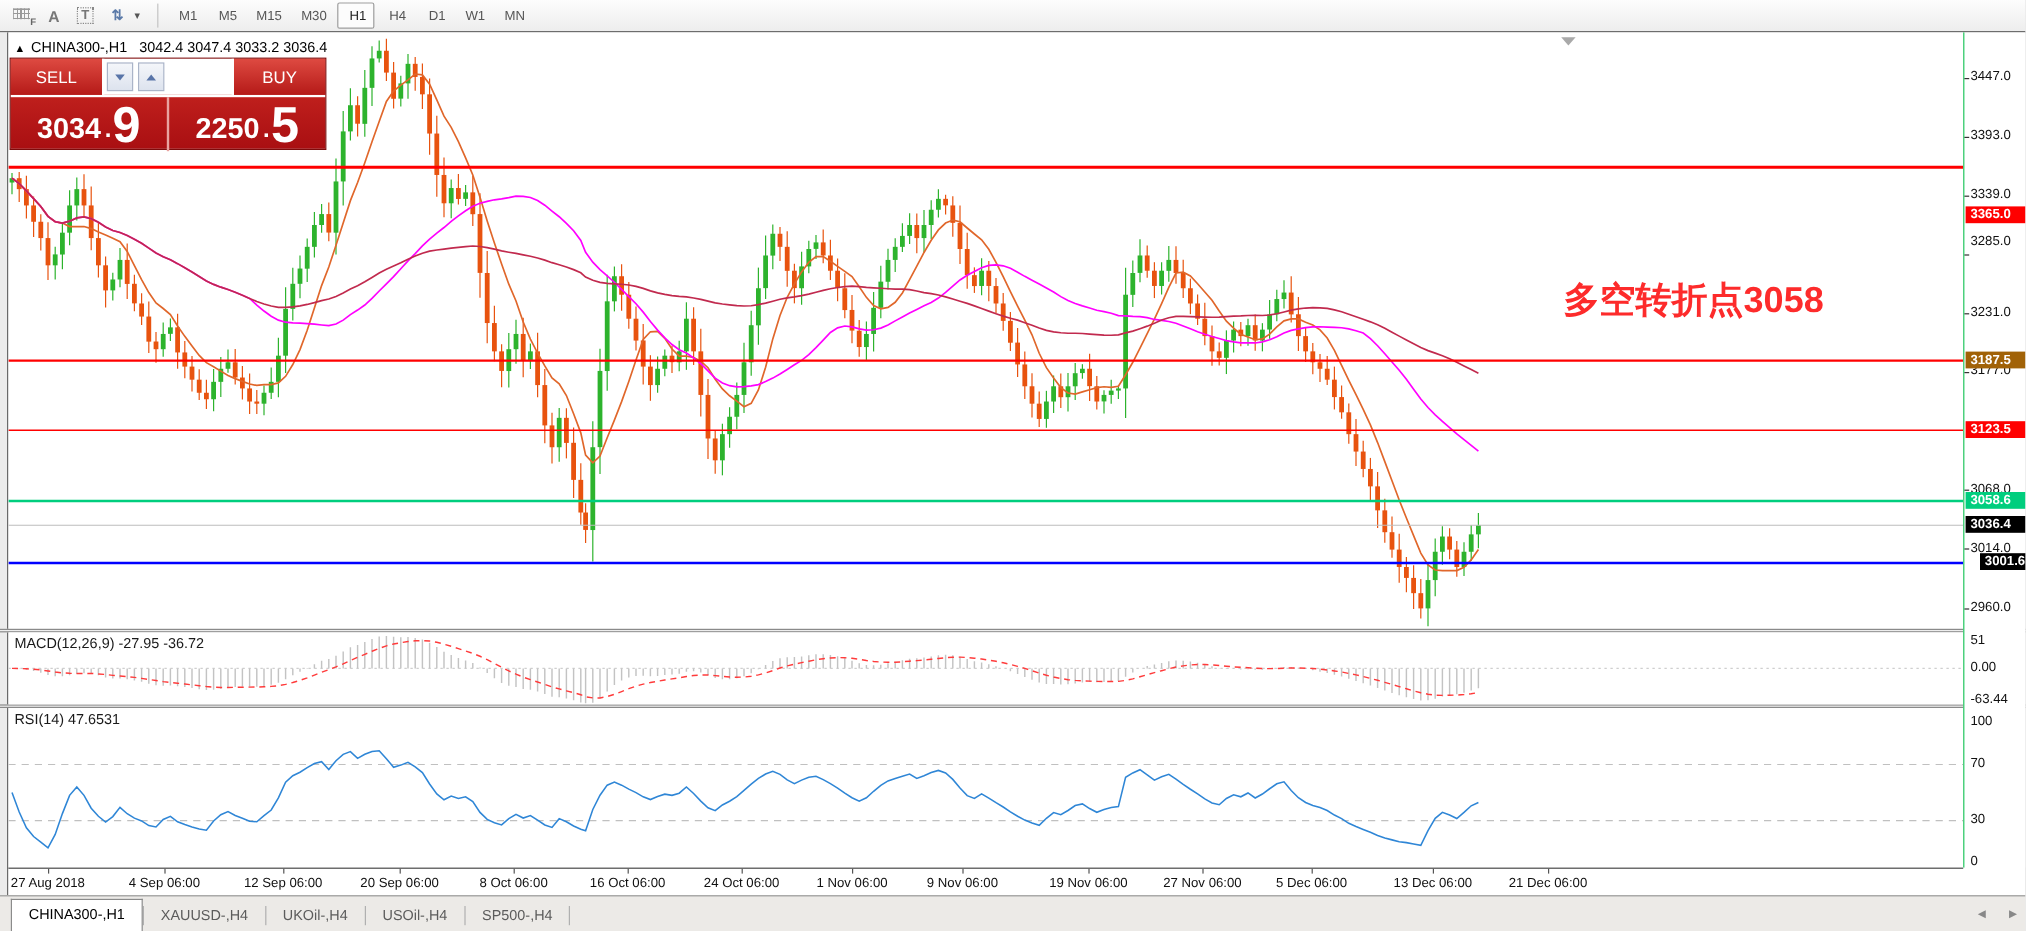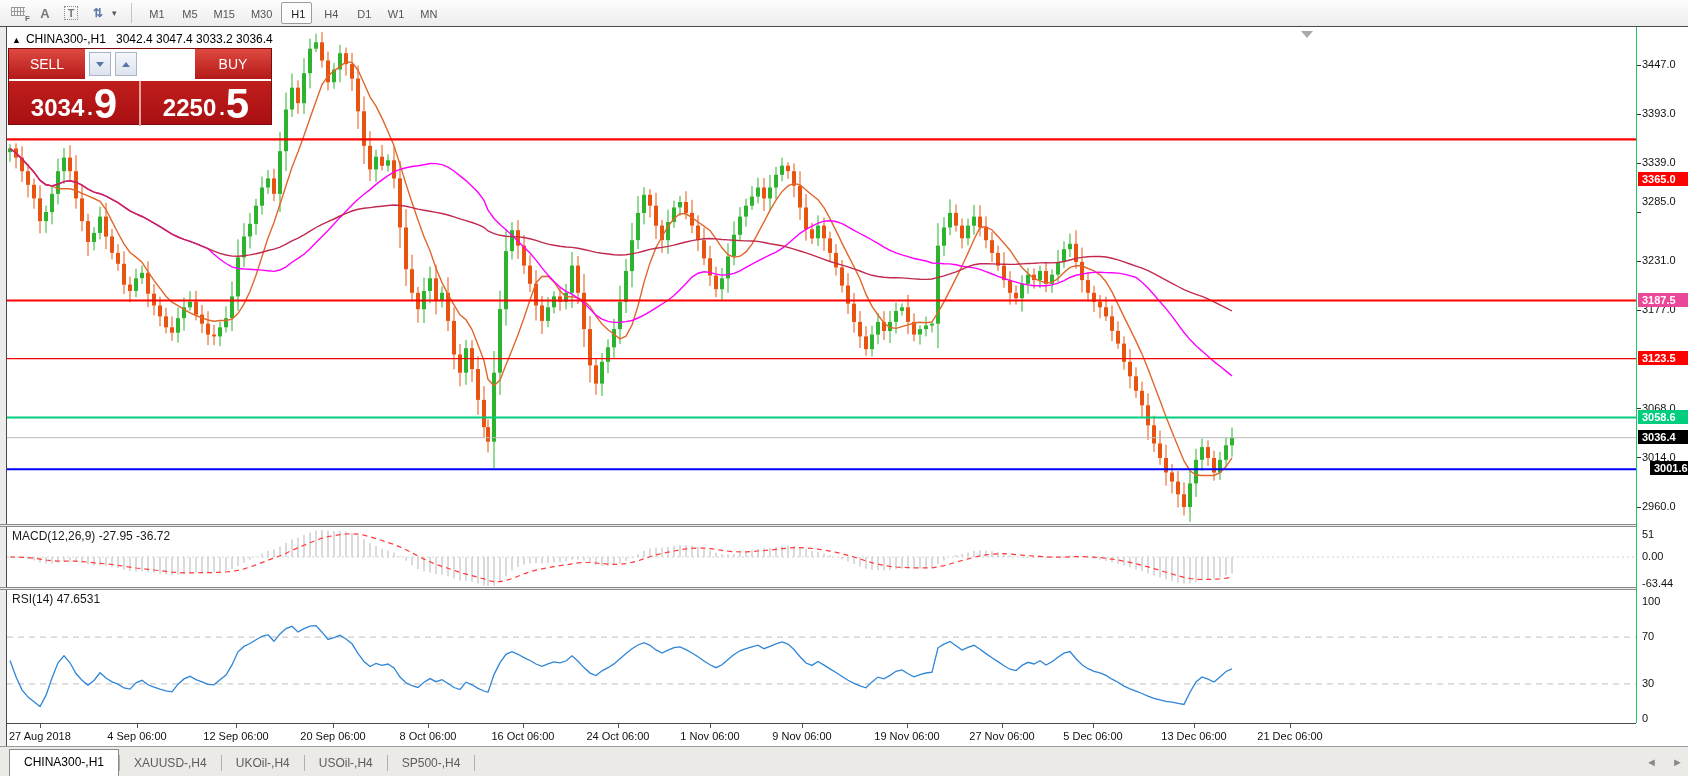--- a/index.html
+++ b/index.html
@@ -551,20 +551,21 @@
       </div>
       <div class="tp-div"></div>
       <div class="tp-price">
         <span class="p-int">2250</span>
           <span class="p-dot">.</span>
           <span class="p-big">5</span>
       </div>
     </div>
   </div>
 
+  <div class="annotation">多空转折点3058</div>
 
   <div class="splitter" style="top:524px"></div>
   <div class="splitter" style="top:587px"></div>
 
   <svg id="macd-svg" width="1629" height="60">
       <line x1="0" y1="30" x2="1629" y2="30" stroke="#cfcfcf" stroke-dasharray="2,3"></line>
       <g>
         <line x1="3" y1="30.0" x2="3" y2="30.0" stroke="#c3c3c3" stroke-width="1.2"></line>
         <line x1="9" y1="30.0" x2="9" y2="30.3" stroke="#c3c3c3" stroke-width="1.2"></line>
         <line x1="15" y1="30.0" x2="15" y2="31.1" stroke="#c3c3c3" stroke-width="1.2"></line>
@@ -799,21 +800,21 @@
       <div class="axis-lbl" style="top: 227px;">3231.0</div>
       <div class="axis-tick" style="top: 283px;"></div>
       <div class="axis-lbl" style="top: 276px;">3177.0</div>
       <div class="axis-tick" style="top: 381px;"></div>
       <div class="axis-lbl" style="top: 375px;">3068.0</div>
       <div class="axis-tick" style="top: 430px;"></div>
       <div class="axis-lbl" style="top: 424px;">3014.0</div>
       <div class="axis-tick" style="top: 480px;"></div>
       <div class="axis-lbl" style="top: 473px;">2960.0</div>
       <div class="line-lbl" style="top: 104px; background: rgb(255, 0, 0); margin-top: 41px;">3365.0</div>
-      <div class="line-lbl" style="top: 266px; background: #ec4899;">3187.5</div>
+      <div class="line-lbl" style="top: 266px; background: #a16207;">3187.5</div>
       <div class="line-lbl" style="top: 324px; background: rgb(255, 0, 0);">3123.5</div>
       <div class="line-lbl" style="top: 383px; background: rgb(0, 206, 126);">3058.6</div>
       <div class="line-lbl" style="top: 403px; background: rgb(0, 0, 0);">3036.4</div>
       <div class="line-lbl" style="top: 434px; background: #000000; margin-left: 12px;">3001.6</div>
       <div class="axis-lbl" style="top: 501px;">51</div>
       <div class="axis-lbl" style="top: 523px;">0.00</div>
       <div class="axis-lbl" style="top: 550px;">-63.44</div>
       <div class="axis-lbl" style="top: 568px;">100</div>
       <div class="axis-lbl" style="top: 603px;">70</div>
       <div class="axis-lbl" style="top: 650px;">30</div>

